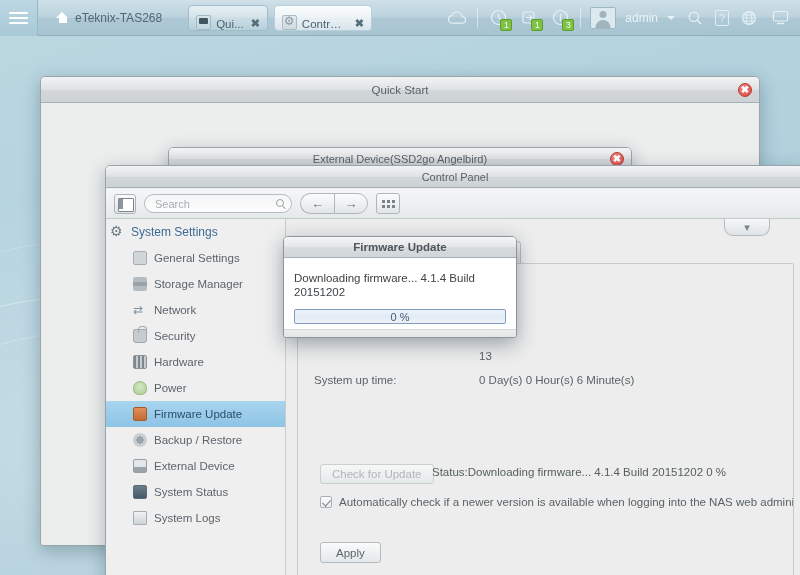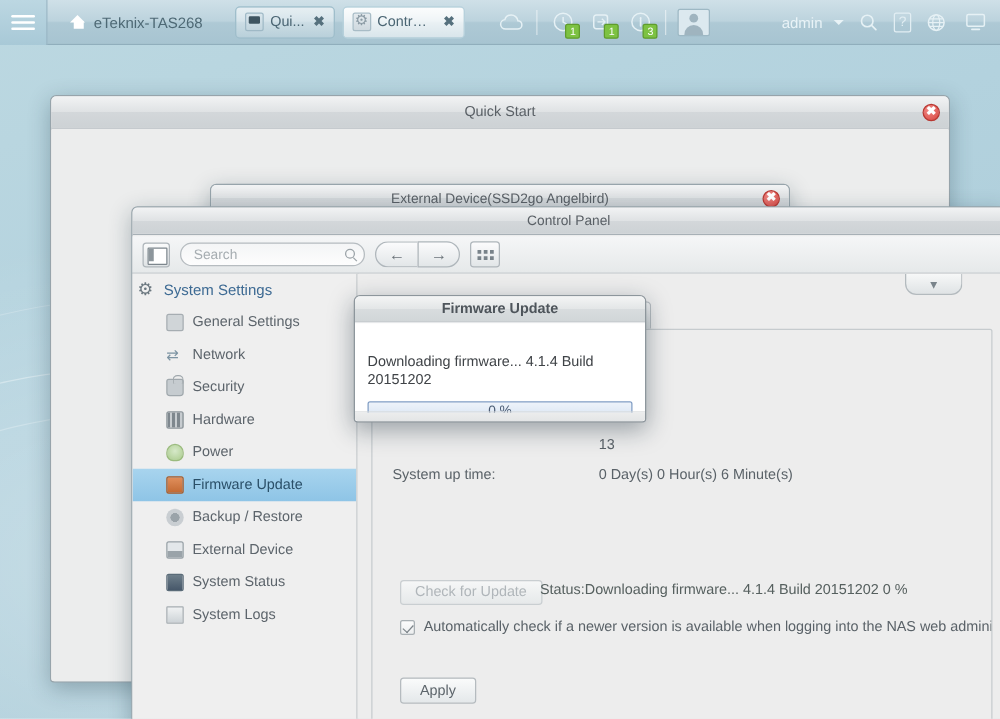--- a/index.html
+++ b/index.html
@@ -93,21 +93,21 @@
     border-left: 6.5px solid transparent; border-right: 6.5px solid transparent;
     border-bottom: 6px solid #ffffff;
   }
   .home-icon:after {
     content: ""; position: absolute; left: 2.5px; top: 6px;
     width: 8px; height: 6px; background: #ffffff;
   }
 
   .win-tabs { display: flex; align-items: center; gap: 6px; margin-left: 18px; }
   .win-tab {
-    display: flex; align-items: center; gap: 5px;
+    display: flex; align-items: flex-end; gap: 5px;
     height: 26px; padding: 0 7px;
     border: 1px solid #9fbecb;
     border-radius: 4px;
     background: linear-gradient(180deg, rgba(255,255,255,0.55) 0%, rgba(255,255,255,0.18) 100%);
     color: #4a6personally; color: #4a6573;
     font-size: 11.5px; white-space: nowrap; cursor: pointer;
     max-width: 98px;
   }
   .win-tab.active {
     background: linear-gradient(180deg, rgba(255,255,255,0.92) 0%, rgba(255,255,255,0.55) 100%);
@@ -153,21 +153,21 @@
     position: relative; cursor: pointer;
   }
   .avatar-box:before {
     content:""; position:absolute; left:50%; top:3px; transform:translateX(-50%);
     width:7px; height:7px; border-radius:50%; background:#9fb4bf;
   }
   .avatar-box:after {
     content:""; position:absolute; left:50%; bottom:0; transform:translateX(-50%);
     width:15px; height:8px; border-radius:8px 8px 0 0; background:#9fb4bf;
   }
-  #username { color: #e9f3f7; font-size: 12px; cursor: pointer; margin-left: 48px; }
+  #username { color: #e9f3f7; font-size: 12px; cursor: pointer; }
   .caret-dn {
     width:0;height:0;border-left:4px solid transparent;border-right:4px solid transparent;
     border-top:4px solid #e9f3f7; cursor:pointer;
   }
   .help-ico {
     width: 14px; height: 16px; border: 1px solid #e2eef3; border-radius: 2px;
     color: #e2eef3; font-size: 11px; line-height: 14px; text-align: center; cursor: pointer;
   }
 
   
@@ -388,21 +388,21 @@
   #modal-titlebar {
     height: 21px;
     background: linear-gradient(180deg,#f4f5f5 0%, #e3e6e7 50%, #d8dcde 51%, #d1d6d8 100%);
     border-bottom: 1px solid #a9b1b6;
     border-radius: 4px 4px 0 0;
     display: flex; align-items: center; justify-content: center;
     font-size: 11.5px; color: #4e555b; font-weight: bold;
   }
   #modal-body {
     position: absolute; left:0; right:0; top: 22px; bottom: 8px;
-    background: #ffffff; padding: 24px 10px 0 10px;
+    background: #ffffff; padding: 12px 10px 0 10px;
   }
   #modal-msg {
     font-size: 11.5px; color: #3f4347; line-height: 14px;
     margin-bottom: 10px;
   }
   #progress-outer {
     height: 15px;
     border: 1px solid #7f9cc4;
     border-radius: 2px;
     background: linear-gradient(180deg,#eef3fa 0%, #e2ebf6 50%, #edf2f9 100%);
@@ -490,20 +490,24 @@
     <div id="cp-sidebar">
         <div class="side-item group">
           <span class="si-ico ic-gear"></span>
           <span>System Settings</span>
         </div>
         <div class="side-item sub">
           <span class="si-ico ic-gensettings"></span>
           <span>General Settings</span>
         </div>
         <div class="side-item sub">
+          <span class="si-ico ic-storage"></span>
+          <span>Storage Manager</span>
+        </div>
+        <div class="side-item sub">
           <span class="si-ico ic-network"></span>
           <span>Network</span>
         </div>
         <div class="side-item sub">
           <span class="si-ico ic-security"></span>
           <span>Security</span>
         </div>
         <div class="side-item sub">
           <span class="si-ico ic-hardware"></span>
           <span>Hardware</span>

